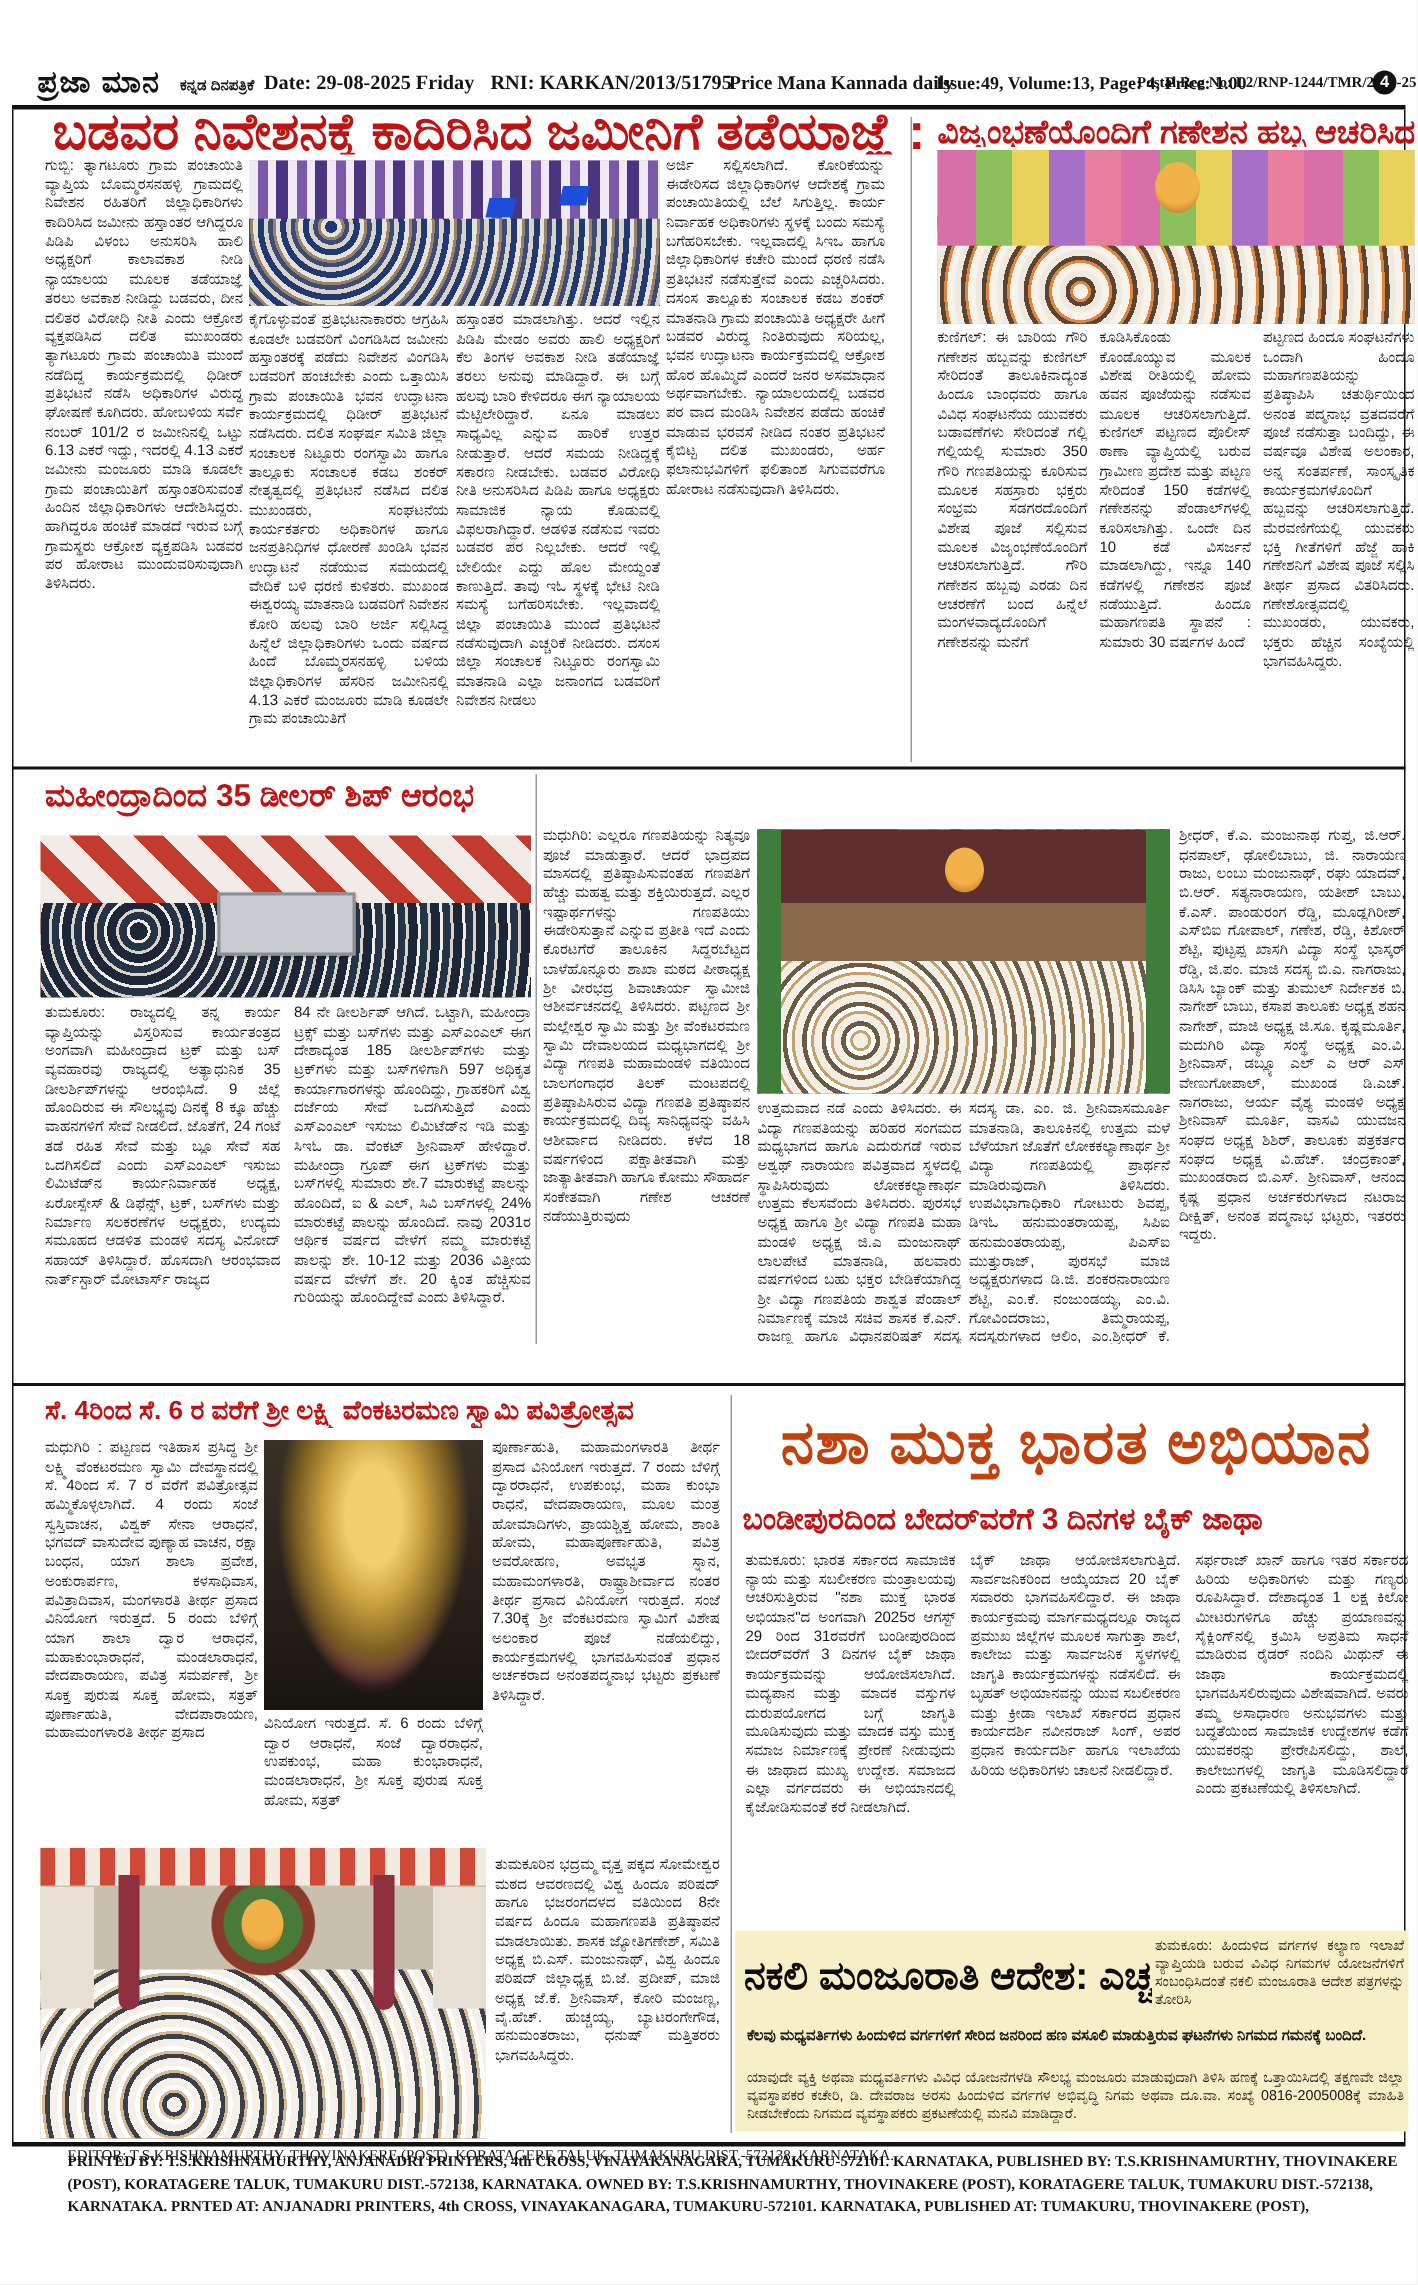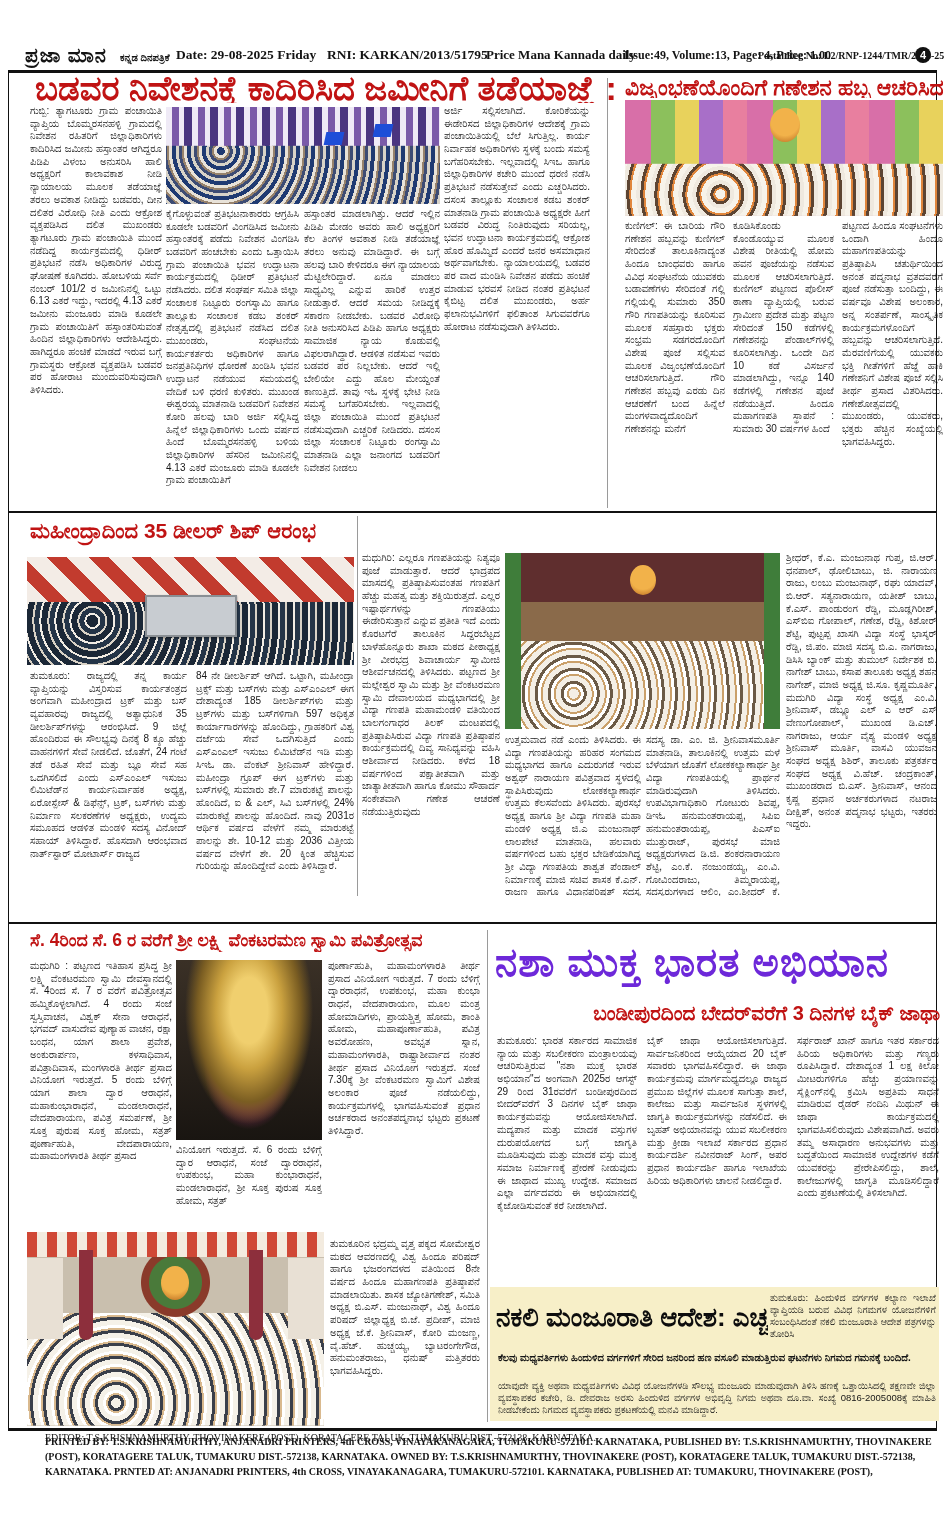--- a/index.html
+++ b/index.html
@@ -47,22 +47,22 @@
   #a4-head{left:392px;top:514px;width:546px;font-size:23px;line-height:34px;}
   #a4-left{left:362px;top:552px;width:138px;height:344px;}
   #a4-cA{left:505px;top:734px;width:136px;height:162px;}
   #a4-cB{left:646px;top:734px;width:134px;height:162px;}
   #a4-right{left:786px;top:552px;width:151px;height:344px;}
   #a5-head{left:30px;top:928px;width:452px;font-size:17.5px;line-height:24px;}
   #a5-c1{left:30px;top:960px;width:142px;height:270px;}
   #a5-c2{left:176px;top:1144px;width:146px;height:86px;}
   #a5-c3{left:328px;top:960px;width:152px;height:270px;}
   #a5-note{left:330px;top:1238px;width:150px;height:186px;}
-  #a6-head{left:495px;top:933px;width:445px;font-size:40px;line-height:58px;text-align:left;letter-spacing:1px;color:#6d28d9;}
-  #a6-sub{left:495px;top:998px;width:445px;font-size:20px;line-height:30px;text-align:right;}
+  #a6-head{left:495px;top:933px;width:445px;font-size:40px;line-height:58px;text-align:center;letter-spacing:1px;color:#c2410c;}
+  #a6-sub{left:495px;top:998px;width:445px;font-size:20px;line-height:30px;text-align:left;}
   #a6-c1{left:497px;top:1035px;width:140px;height:248px;}
   #a6-c2{left:647px;top:1035px;width:140px;height:248px;}
   #a6-c3{left:797px;top:1035px;width:142px;height:248px;}
   #a7-box{left:490px;top:1287px;width:449px;height:134px;background:#f7efc8;}
   #a7-head{left:496px;top:1292px;width:272px;font-size:26px;line-height:50px;color:#0d0d0d;}
   #a7-intro{left:770px;top:1292px;width:166px;height:58px;font-size:9.5px;}
   #a7-b1{left:498px;top:1352px;width:438px;height:28px;font-size:10px;font-weight:bold;}
   #a7-b2{left:498px;top:1380px;width:438px;height:40px;font-size:9.5px;}
   #footer-1{left:45px;top:1434px;width:892px;height:46px;font-size:10px;line-height:1.5;font-weight:bold;
             font-family:"Liberation Serif",serif;overflow:hidden;}

